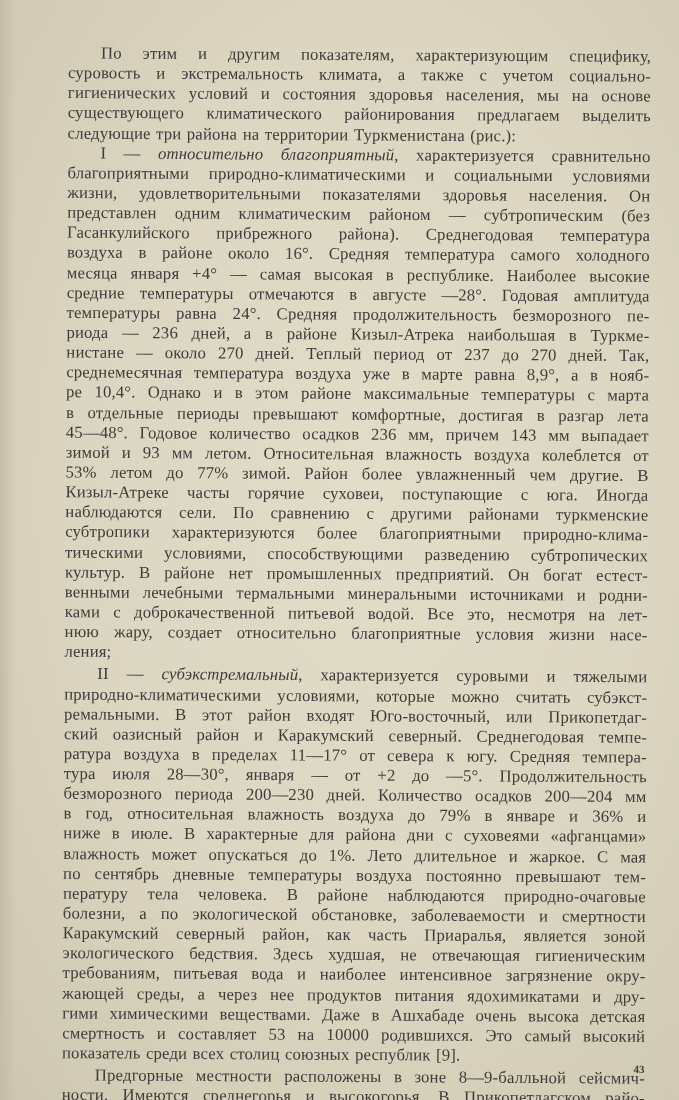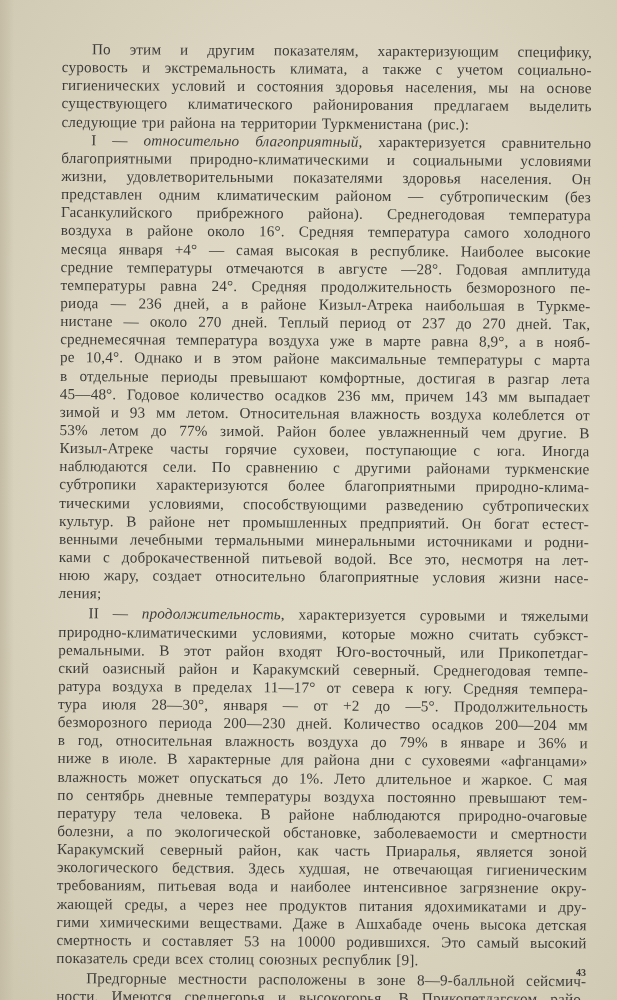--- a/index.html
+++ b/index.html
@@ -89,21 +89,21 @@
       <span class="line">культур. В районе нет промышленных предприятий. Он богат естест-</span>
       <span class="line">венными лечебными термальными минеральными источниками и родни-</span>
       <span class="line">ками с доброкачественной питьевой водой. Все это, несмотря на лет-</span>
       <span class="line">нюю жару, создает относительно благоприятные условия жизни насе-</span>
       <span class="line last">ления;</span>
     </div>
 
     <div class="para-gap"></div>
 
     <div>
-      <span class="line indent"><span>II —</span> <em>продолжительность</em><span>, характеризуется суровыми и тяжелыми</span></span>
+      <span class="line indent"><span>II —</span> <em>субэкстремальный</em><span>, характеризуется суровыми и тяжелыми</span></span>
       <span class="line">природно-климатическими условиями, которые можно считать субэкст-</span>
       <span class="line">ремальными. В этот район входят Юго-восточный, или Прикопетдаг-</span>
       <span class="line">ский оазисный район и Каракумский северный. Среднегодовая темпе-</span>
       <span class="line">ратура воздуха в пределах 11—17° от севера к югу. Средняя темпера-</span>
       <span class="line">тура июля 28—30°, января — от +2 до —5°. Продолжительность</span>
       <span class="line">безморозного периода 200—230 дней. Количество осадков 200—204 мм</span>
       <span class="line">в год, относительная влажность воздуха до 79% в январе и 36% и</span>
       <span class="line">ниже в июле. В характерные для района дни с суховеями «афганцами»</span>
       <span class="line">влажность может опускаться до 1%. Лето длительное и жаркое. С мая</span>
       <span class="line">по сентябрь дневные температуры воздуха постоянно превышают тем-</span>

